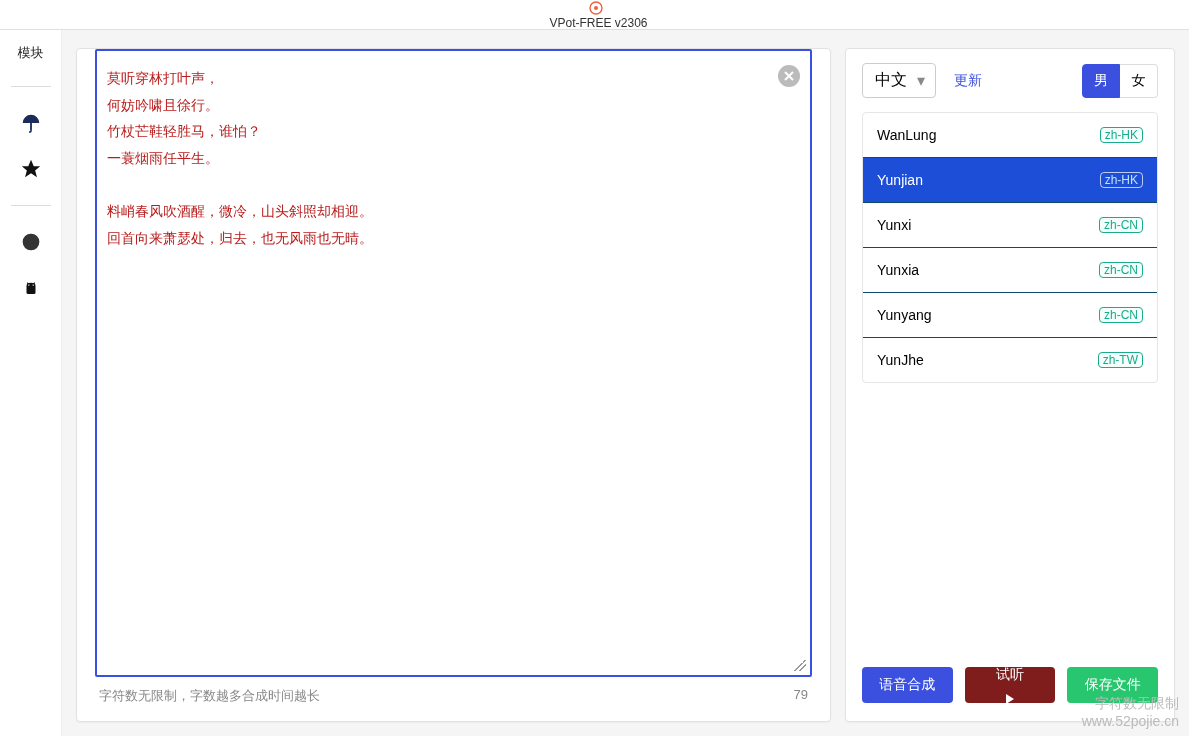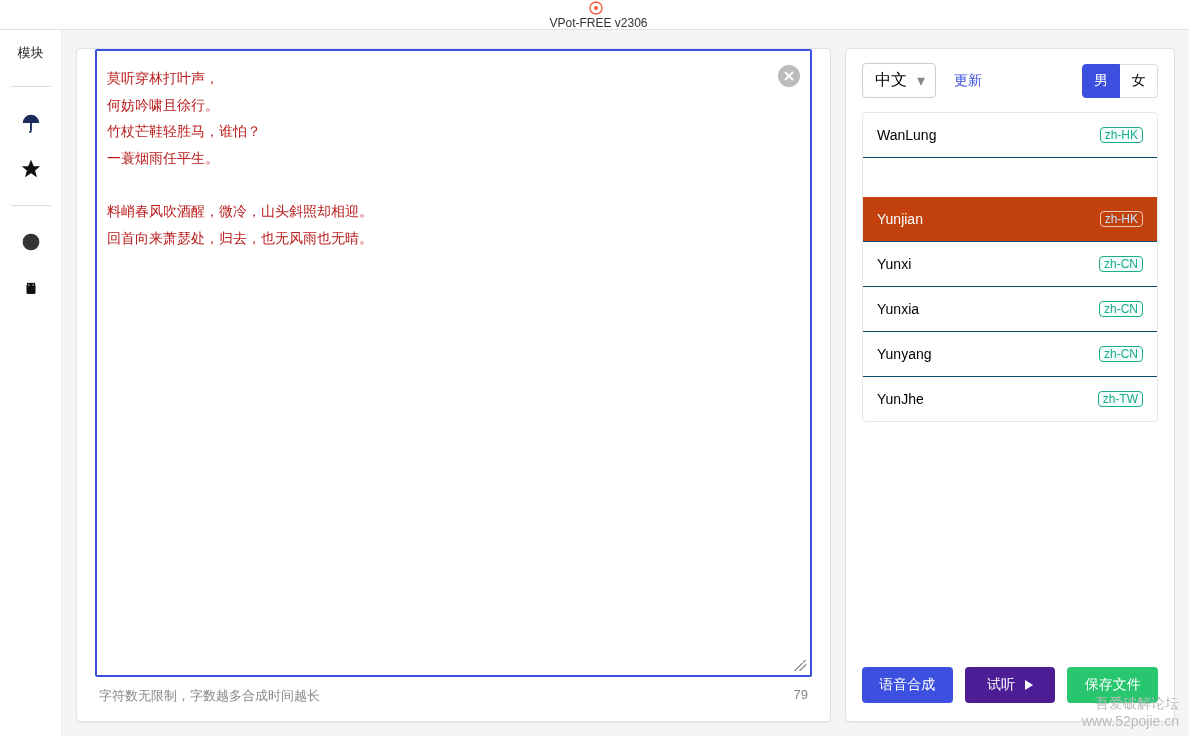--- a/index.html
+++ b/index.html
@@ -95,21 +95,21 @@
 .gender-btn:first-child { border-radius:4px 0 0 4px; }
 .gender-btn:last-child { border-radius:0 4px 4px 0; border-left:none; }
 .voice-list {
   margin: 0 16px; border:1px solid #e6e6e6; border-radius:4px; overflow:hidden;
 }
 .voice-item {
   display:flex; align-items:center; justify-content:space-between;
   padding:14px 14px; border-bottom:1px solid #0c4a6e; cursor:pointer; font-size:14px;
 }
 .voice-item:last-child { border-bottom:none; }
-.voice-item.selected { background:#c2410c; color:#fff;margin-top:39px; }
+.voice-item.selected { background:#1d4ed8; color:#fff; }
 .voice-item.selected .locale-badge { background: transparent; border-color: rgba(255,255,255,0.7); color:#bfe3fb; }
 .locale-badge {
   border:1px solid #1aab8a; color:#1aab8a; background:#f4fffc;
   font-size:12px; padding:0px 4px; border-radius:4px;
 }
 .right-bottom { margin-top:auto; padding:14px 16px 18px 16px; display:flex; flex-direction:column; gap:18px;}
 .speed-row { display:flex; align-items:center; gap:12px; }
 .speed-label { color:#333; }
 .slider-wrap { flex:1; position:relative; height:6px; }
 .slider-track { position:absolute; left:0; right:0; top:50%; transform:translateY(-50%);
@@ -118,21 +118,21 @@
   height:6px; background:#3c50e0; border-radius:3px; width:55%; }
 .slider-thumb { position:absolute; left:55%; top:50%; transform:translate(-50%,-50%);
   width:16px; height:16px; border-radius:50%; background:#3c50e0; border:2px solid #fff; box-shadow:0 0 0 1px #3c50e0; }
 .unit { color:#999; }
 .action-row { display:flex; gap:12px; }
 .action-btn {
   flex:1; height:36px; border:none; border-radius:4px; color:#fff; font-size:14px;
   display:flex; align-items:center; justify-content:center; gap:10px; cursor:pointer;
 }
 .btn-blue { background:#3c50e0; }
-.btn-purple { background:#4c1d95; }
+.btn-purple { background:#7f1d1d;flex-direction:column; }
 .btn-green { background:#28c76f; }
 .play-icon { width:0; height:0; border-left:8px solid #fff; border-top:5px solid transparent; border-bottom:5px solid transparent; }
 .watermark {
   position:absolute; right:10px; bottom:6px; text-align:right; color:#bbb; font-size:14px; line-height:1.3;
   pointer-events:none; font-weight:500;
 }
 </style>
 </head>
 <body>
 
@@ -274,15 +274,15 @@
             <span class="play-icon"></span>
           </button>
           <button class="action-btn btn-green">保存文件</button>
         </div>
       </div>
     </div>
   </div>
 </div>
 
 <div class="watermark">
-  <div>吾爱破解论坛</div>
+  <div>字符数无限制</div>
   <div>www.52pojie.cn</div>
 </div>
 
 </body></html>

